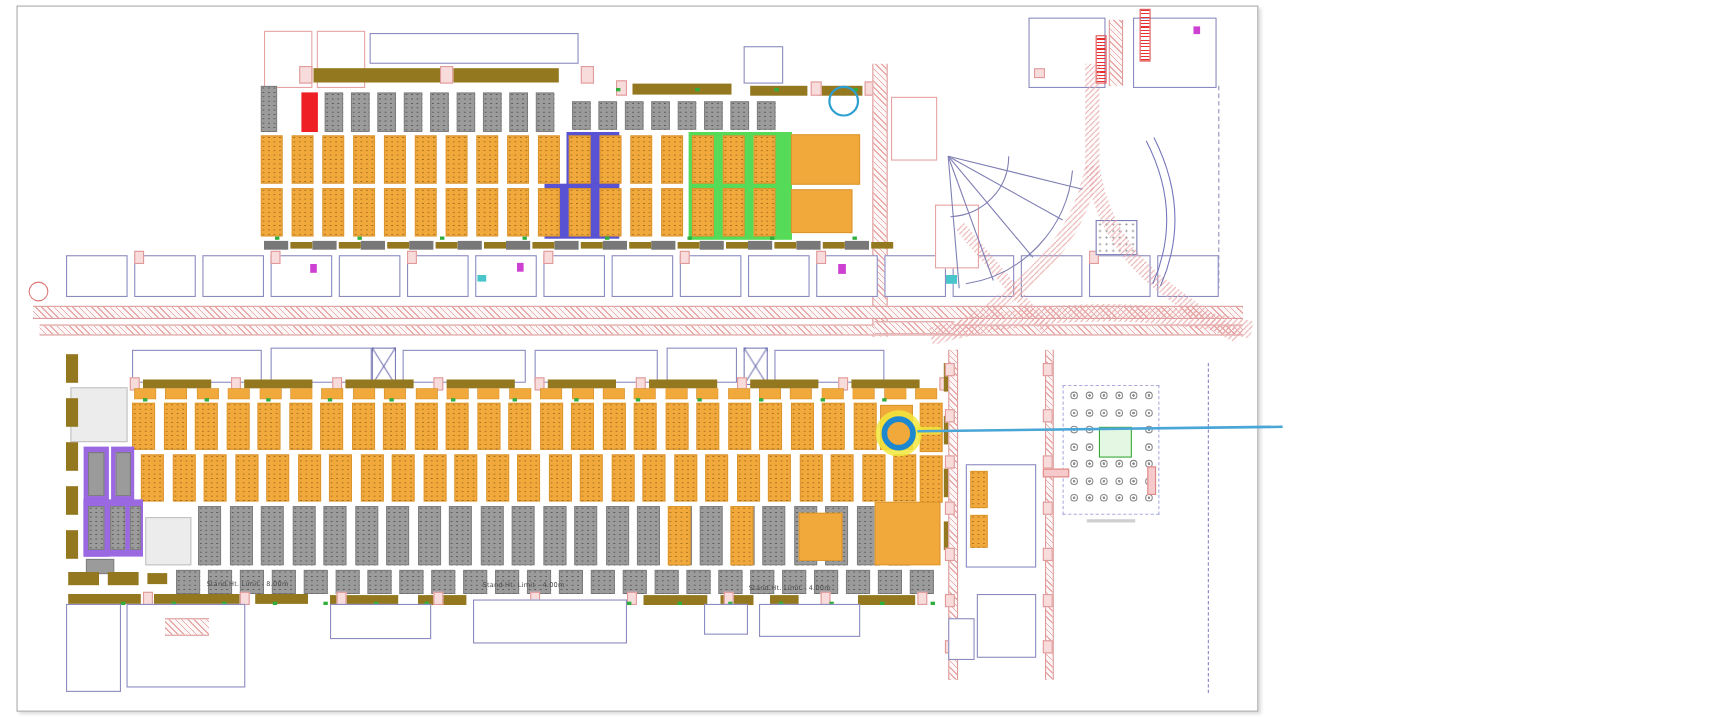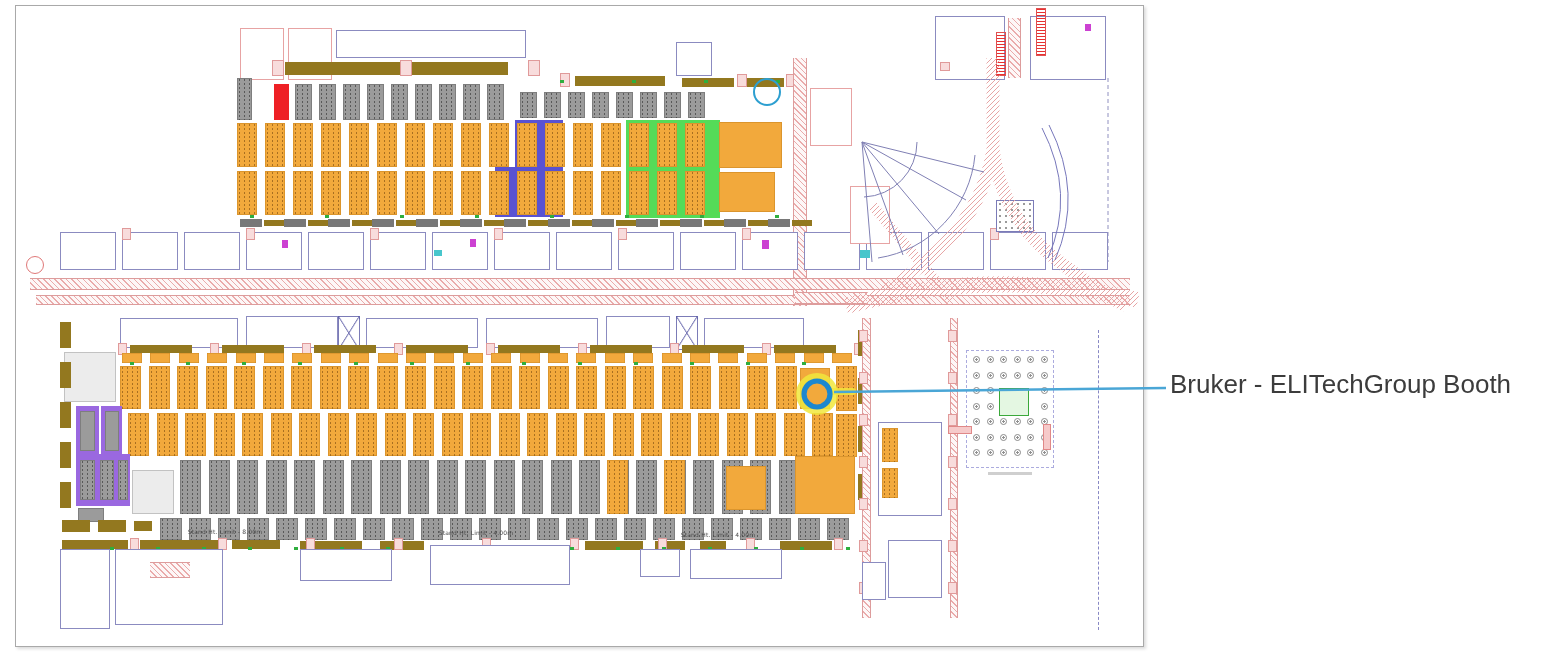--- a/index.html
+++ b/index.html
@@ -554,14 +554,13 @@
   </svg>
 
   <svg id="overlay" viewBox="0 0 1562 659">
     <circle class="thin-circle" cx="767" cy="92" r="13"></circle>
     <circle class="marker-glow" cx="817" cy="394" r="17"></circle>
     <rect class="glow-streak" x="830" y="388" width="26" height="7" rx="3"></rect>
     <line class="callout-line" x1="834" y1="392" x2="1166" y2="388"></line>
     <circle class="marker-ring" cx="817" cy="394" r="13"></circle>
   </svg>
 
-  <div class="callout-label">Bruker - ELITechGroup Booth</div>
 </div>
 
 </body></html>

